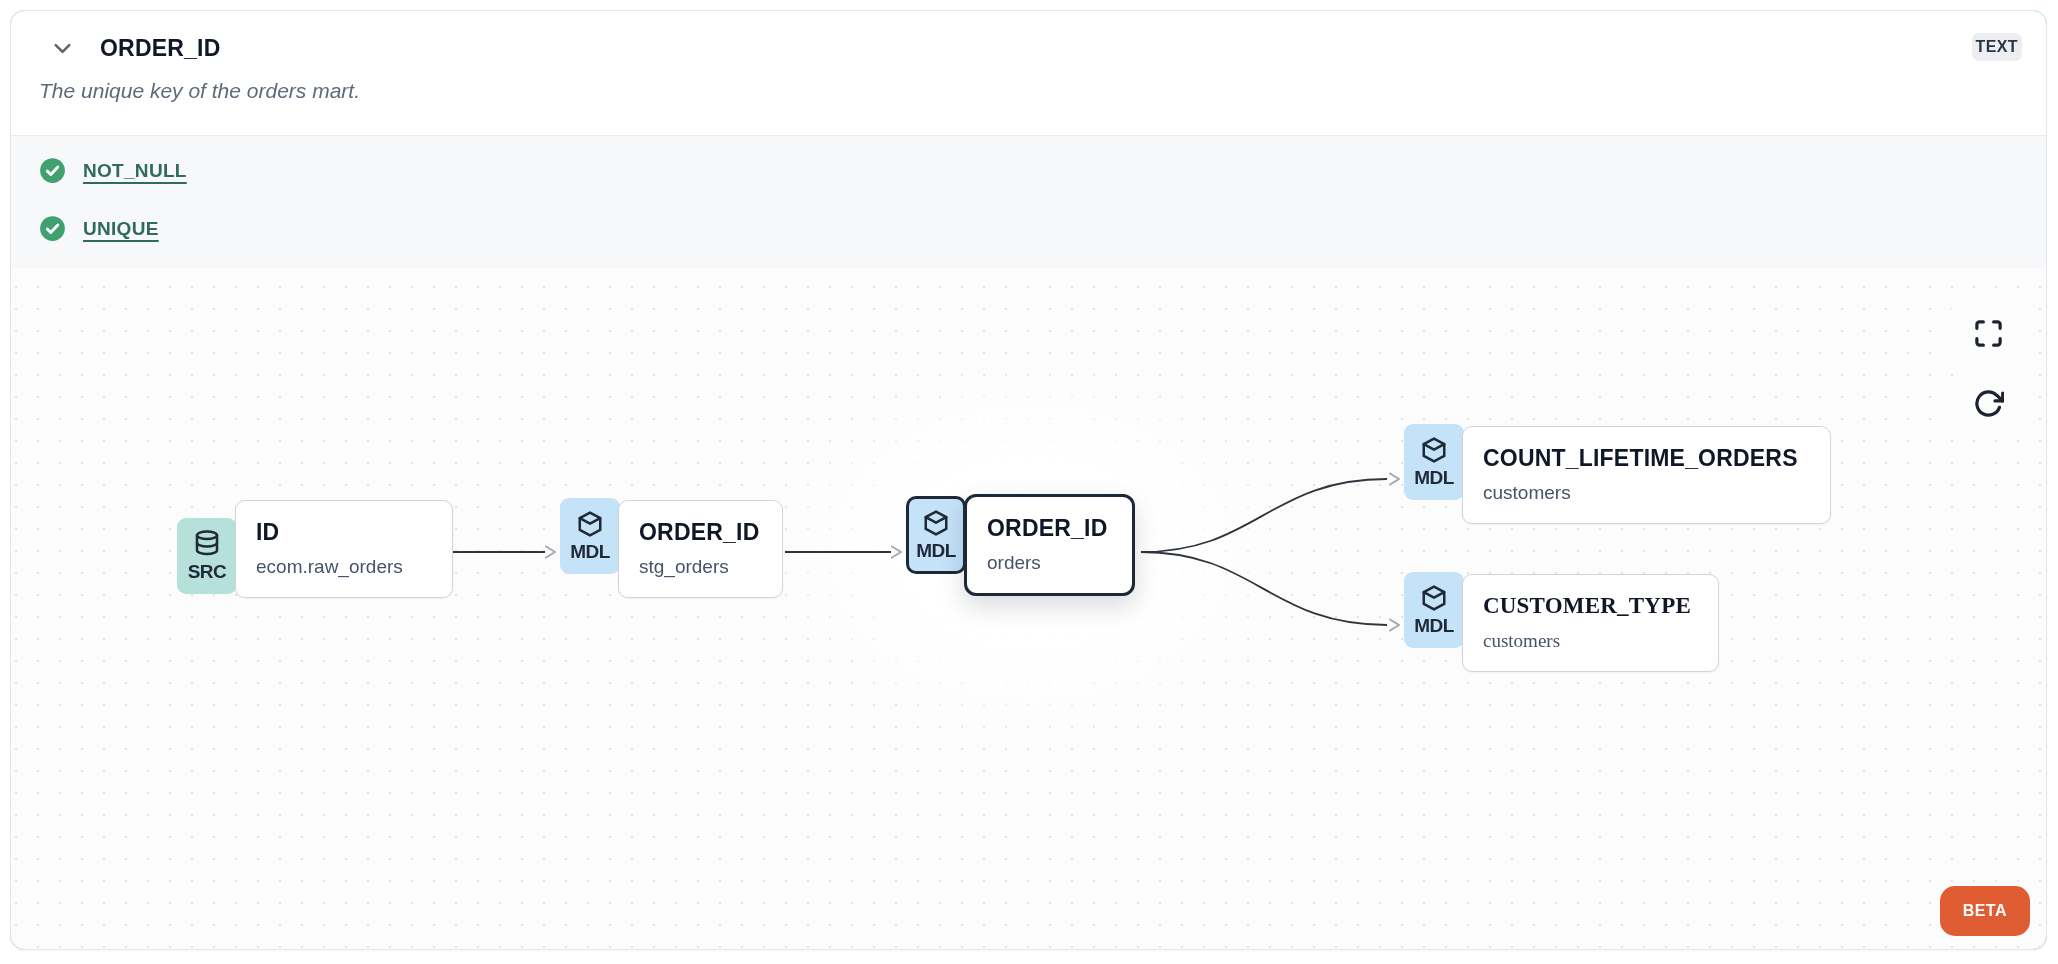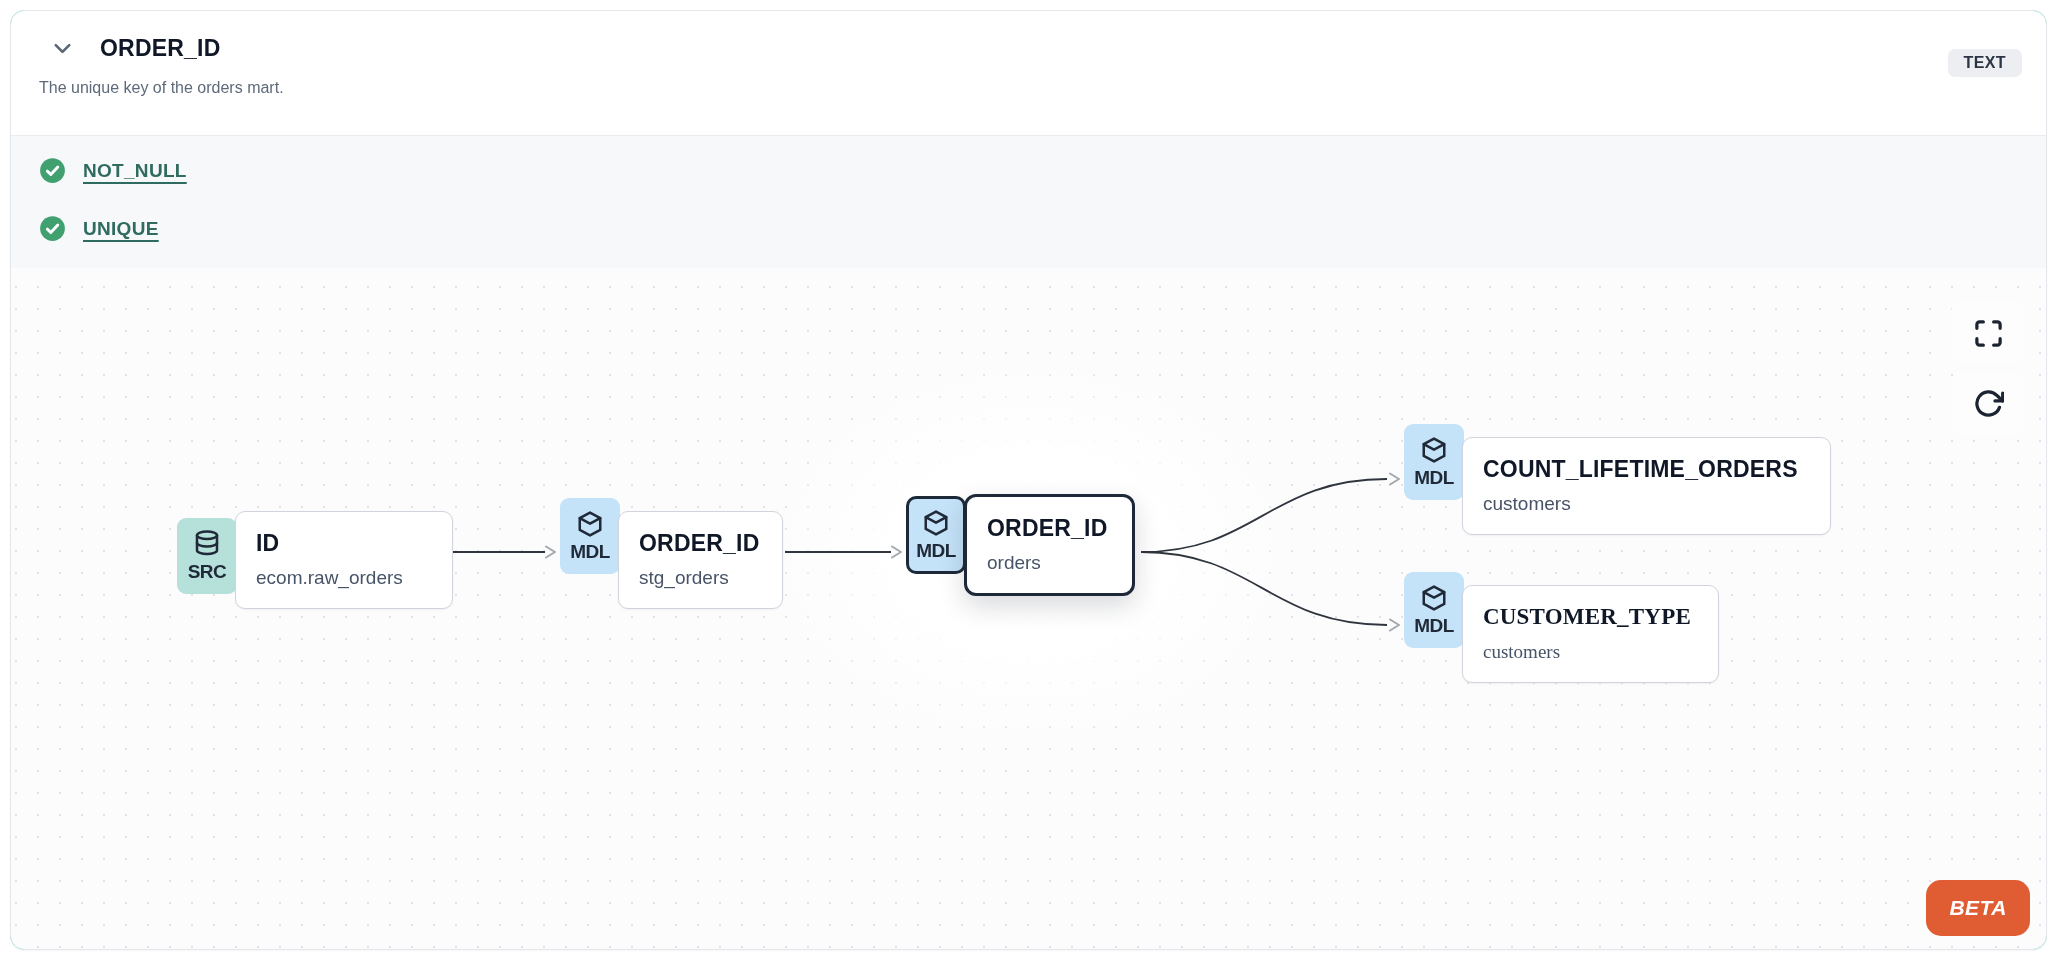--- a/index.html
+++ b/index.html
@@ -9,23 +9,23 @@
   .card { position:absolute; left:10px; top:10px; width:2037px; height:940px;
     background:#14b8a6; border:1px solid #e4e7ec; border-radius:14px; overflow:hidden;
     box-shadow:0 1px 2px rgba(16,24,40,.04); }
 
   
   .header { position:relative; height:124px; padding:0 28px; background:#fff; }
   .title-row { display:flex; align-items:center; gap:24px; padding-top:24px; }
   .chevron-btn { border:none; background:transparent; padding:0; cursor:pointer;
     display:flex; align-items:center; margin-left:10px; }
   .col-title { font-size:23px; font-weight:700; color:#101828; letter-spacing:.2px; }
-  .type-badge { position:absolute; top:38px; right:24px; background:#eceef2; color:#2b3544;
-    font-size:16px; font-weight:700; padding:5px 16px; border-radius:7px; letter-spacing:.4px; }
-  .col-desc { margin-top:17px; font-size:16px; color:#5d6a7a; }
+  .type-badge { position:absolute; top:22px; right:24px; background:#eceef2; color:#2b3544;
+    font-size:16px; font-weight:700; padding:5px 4px; border-radius:7px; letter-spacing:.4px; }
+  .col-desc { margin-top:17px; font-size:21px; color:#5d6a7a;font-style:italic; }
 
   
   .tests { height:133px; background:#f7f8fa; border-top:1px solid #e9ebee;
     padding:21px 28px; display:flex; flex-direction:column; gap:31px; }
   .test-row { display:flex; align-items:center; gap:17px;text-align:right; }
   .test-link { color:#2f6b5f; font-size:19px; font-weight:700; letter-spacing:.3px;
     text-decoration:underline; text-underline-offset:5px; text-decoration-thickness:1.5px; cursor:pointer; }
 
   
   .canvas { position:relative; height:681px; background:#fcfcfd;
@@ -38,39 +38,39 @@
   .edge-arrow { stroke:#a2a8af; stroke-width:2; fill:none; stroke-linecap:round; stroke-linejoin:round; }
 
   
   .node { position:absolute; display:flex; align-items:flex-start; cursor:pointer; }
   .node-badge { width:60px; height:76px; border-radius:9px; margin-top:1px;
     display:flex; flex-direction:column; align-items:center; justify-content:center; gap:2px;
     color:#1f2937; flex:none; position:relative; z-index:1; }
   .kind-src .node-badge { background:#b6e0da;margin-top:21px; }
   .kind-mdl .node-badge { background:#c4e2f8; }
   .badge-label { font-size:19px; font-weight:600; letter-spacing:-.5px; }
-  .node-card { margin-left:-2px; margin-top:14px; background:#ffffff; border:1px solid #d0d5dd;
+  .node-card { margin-left:-2px; margin-top:3px; background:#ffffff; border:1px solid #d0d5dd;
     border-radius:10px; padding:16px 20px 18px; position:relative; z-index:2;
     box-shadow:0 1px 2px rgba(16,24,40,.05); white-space:nowrap; }
   .node-title { font-size:23px; font-weight:600; color:#101828; letter-spacing:.2px; line-height:30px; }
   .node-sub { font-size:19px; color:#475467; margin-top:7px; line-height:25px; }
   .node.highlighted .node-badge { border:3px solid #1d2939; border-radius:10px; margin-top:2px; height:78px; }
   .node.highlighted .node-card { border:3px solid #1d2939; border-radius:12px; margin-top:0;
     box-shadow:0 10px 26px rgba(16,24,40,.16); }
   .icon-src, .icon-mdl { display:flex; }
 
   
   .canvas-btn { position:absolute; right:21px; width:74px; height:64px; border:none;
     background:#fdfdfe; border-radius:12px; display:flex; align-items:center; justify-content:center;
     cursor:pointer; padding:0; }
   .btn-fullscreen { top:33px; }
   .btn-refresh { top:103px; }
 
   .beta-badge { position:absolute; right:16px; bottom:13px; background:#e05c33; color:#ffffff;
-    font-size:21px; font-weight:700; letter-spacing:.5px; padding:16px 23px; border-radius:15px;font-style:italic; }
+    font-size:16px; font-weight:700; letter-spacing:.5px; padding:16px 23px; border-radius:15px; }
 </style>
 </head>
 <body>
 
 <div class="card">
 
   <div class="header">
     <div class="title-row">
       <button class="chevron-btn">
         <span style="display:flex;">

